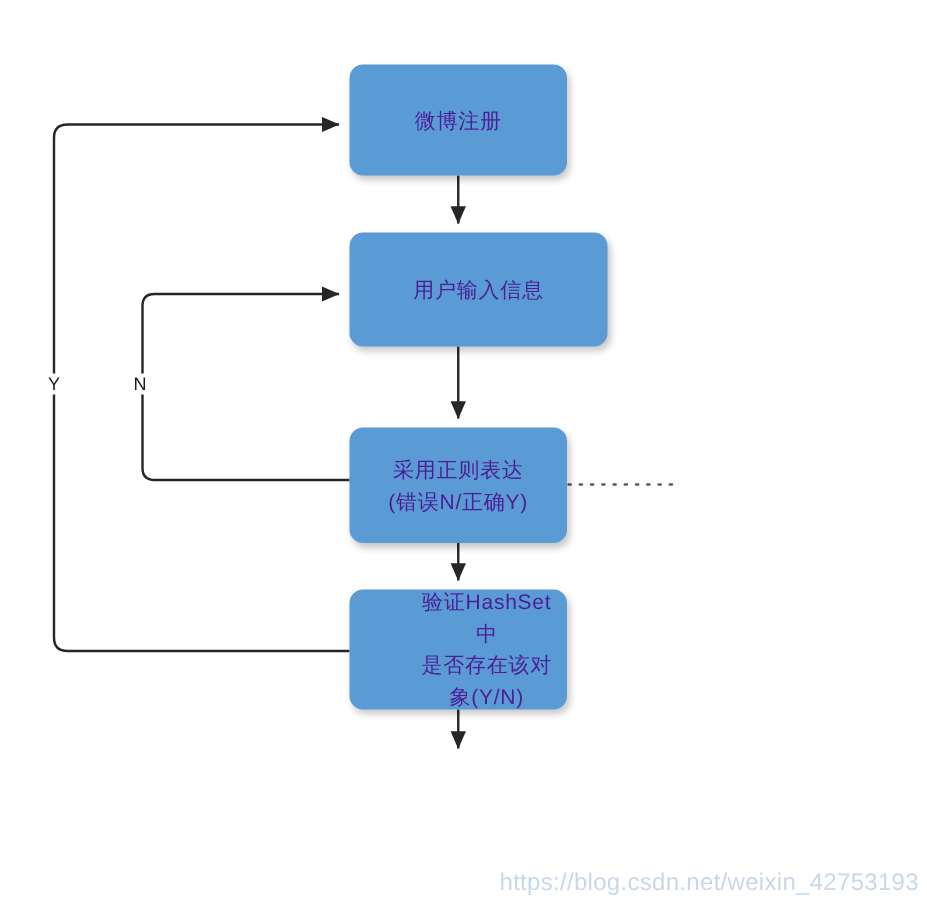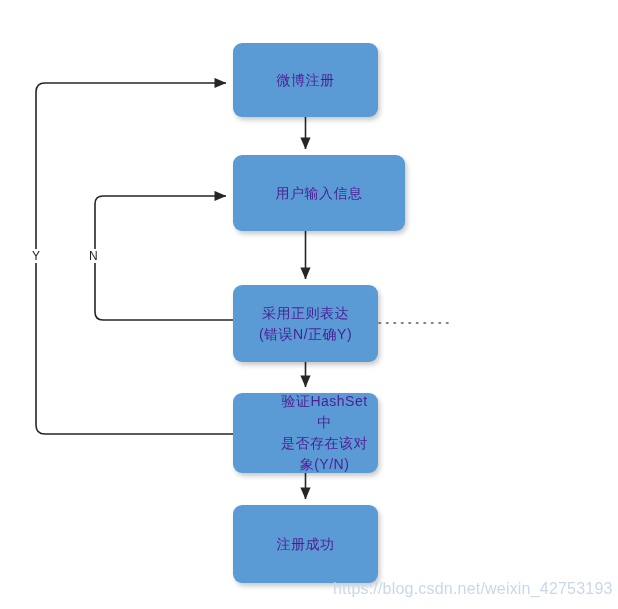--- a/index.html
+++ b/index.html
@@ -98,21 +98,20 @@
 
   <div class="node" style="left:233px; top:155px; width:172px; height:76px;">用户输入信息</div>
 
   <div class="node" style="left:233px; top:285px; width:145px; height:77px;">采用正则表达
 (错误N/正确Y)</div>
 
   <div class="node" style="left:233px; top:393px; width:145px; height:80px;padding-left:44px;">验证HashSet中
 是否存在该对
 象(Y/N)</div>
 
-  <div class="node" style="left:233px; top:505px; width:145px; height:78px;">注册成功</div>
 
 
   <div class="edge-label" style="left:31px; top:249px;">Y</div>
 
   <div class="edge-label" style="left:88px; top:249px;">N</div>
 
   <div class="watermark">https://blog.csdn.net/weixin_42753193</div>
 
 </div>
 

